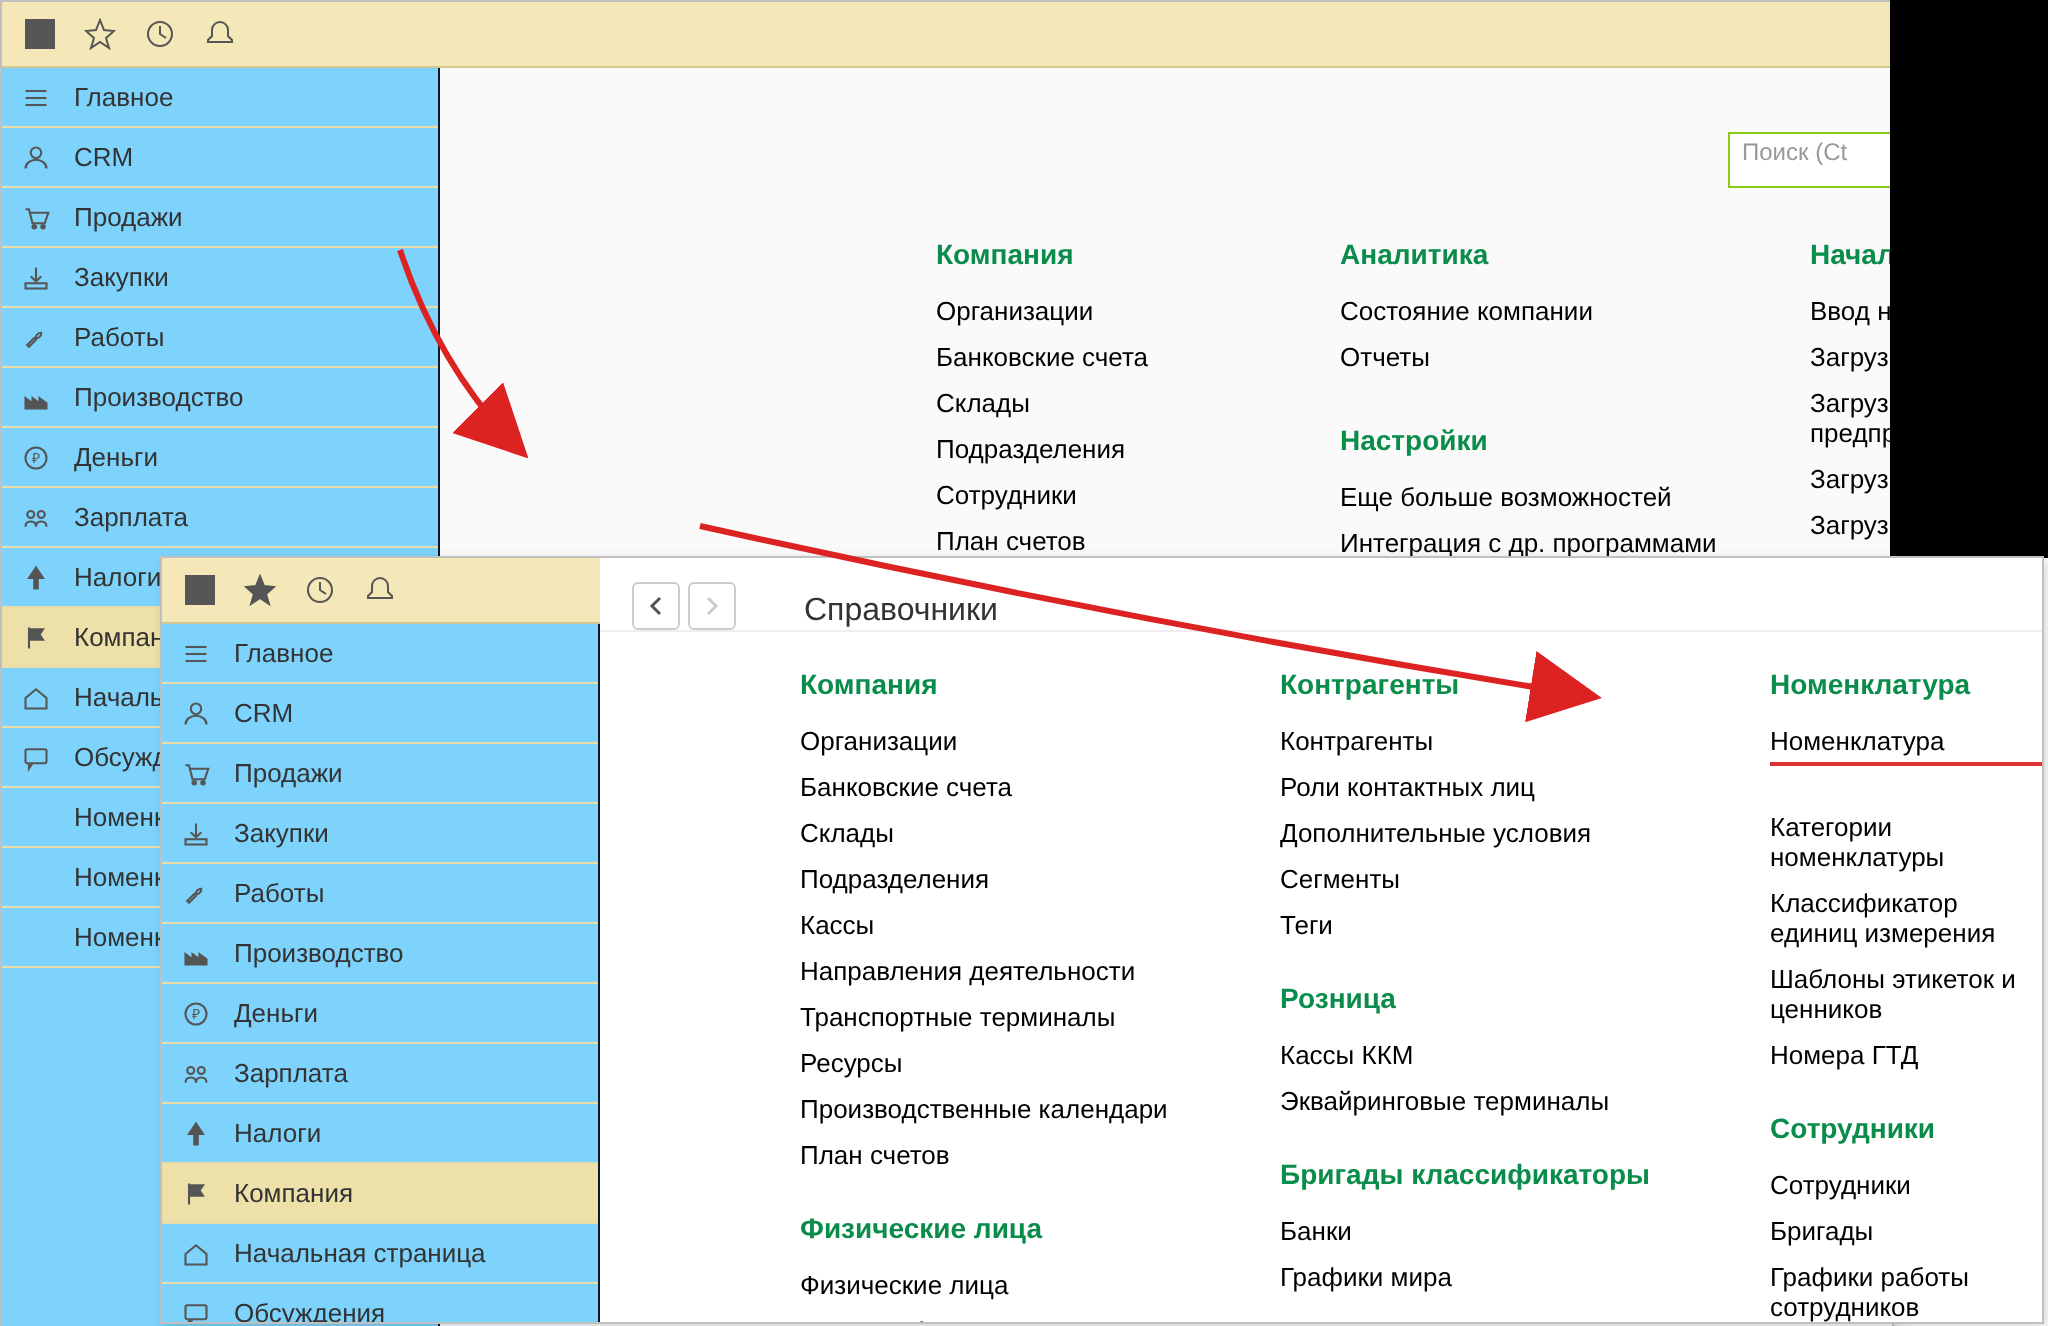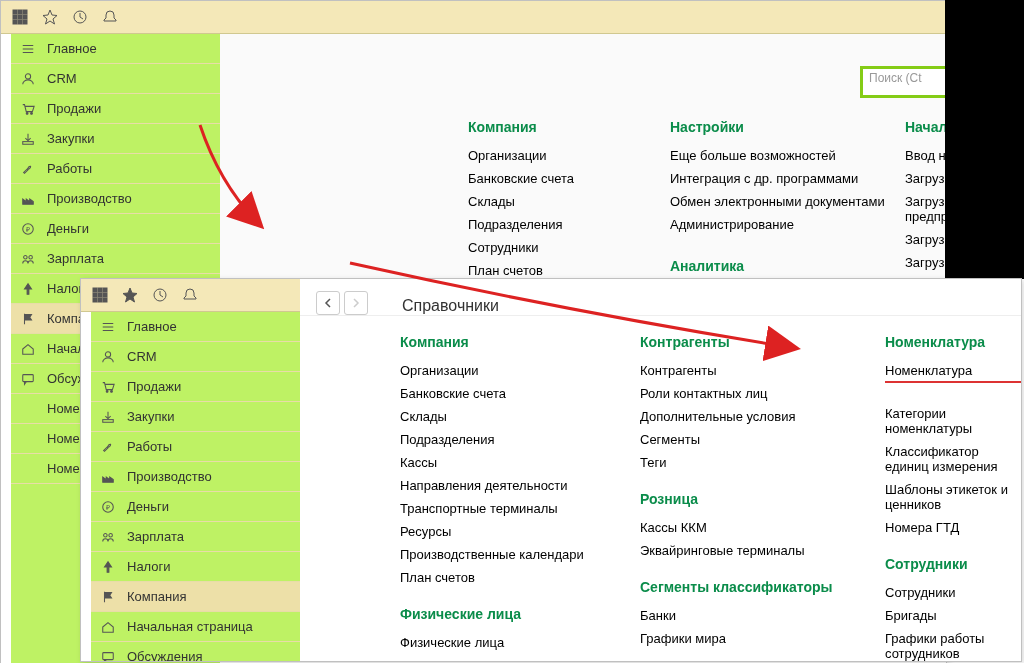--- a/index.html
+++ b/index.html
@@ -3,27 +3,27 @@
 <meta charset="utf-8">
 <style>
 html,body{margin:0;padding:0;font-family:Arial,sans-serif;font-size:13px;color:#333;background:#fff}
 .canvas{position:relative;width:1024px;height:663px;overflow:hidden}
 .win{position:absolute;background:#fff;border:1px solid #c0c0c0;box-shadow:2px 2px 6px rgba(0,0,0,.15)}
 .win1{left:0;top:0;width:945px;height:662px}
 .win2{left:80px;top:278px;width:940px;height:382px;z-index:5}
 .toolbar{height:32px;background:#f4e8b8;border-bottom:1px solid #d0c890;display:flex;align-items:center;padding-left:8px}
 .toolbar .ticon{width:22px;height:22px;margin-right:8px;display:flex;align-items:center;justify-content:center;color:#555;cursor:pointer}
 .toolbar .ticon svg{width:16px;height:16px;stroke:#555;fill:#555}
-.sidebar{position:absolute;left:10px;top:33px;bottom:0;width:218px;background:#bef264;border-right:2px solid #0f172a;overflow:hidden}
+.sidebar{position:absolute;left:0;top:33px;bottom:0;width:218px;background:#7dd3fc;border-right:2px solid #0f172a;overflow:hidden}
 .sidebar .item{height:29px;display:flex;align-items:center;padding-left:8px;cursor:pointer;border-bottom:1px solid #e8dca8;font-size:13px}
 .sidebar .item .sicon{width:18px;height:18px;margin-right:10px;display:flex;align-items:center;justify-content:center;color:#555}
 .sidebar .item .sicon svg{width:14px;height:14px}
 .sidebar .item.active{background:#ede0a8}
 .content{position:absolute;left:219px;top:33px;right:0;bottom:0;background:#fafafa;overflow:hidden}
-.search{position:absolute;right:-32px;top:32px;width:100px;height:22px;border:3px solid #84cc16;background:#fff;padding:2px 6px;color:#999;font-size:12px}
+.search{position:absolute;right:-32px;top:32px;width:100px;height:22px;border:1px solid #84cc16;background:#fff;padding:2px 6px;color:#999;font-size:12px}
 .col{position:absolute;top:85px}
 .col h3,.col2 h3{color:#0a8c4a;font-size:14px;font-weight:bold;margin:0 0 10px 0;padding:0}
 .col .lnk,.col2 .lnk{display:block;color:#000000;padding:3px 0;margin-bottom:2px;font-size:13px}
 .col .lnk.boxed{border:1px dotted #888;padding:2px 4px;margin-left:-4px;display:inline-block}
 .col1{left:248px;width:180px}
 .col2a{left:450px;width:220px}
 .col3a{left:685px;width:250px}
 .col .sect,.col2 .sect{margin-bottom:18px}
 .col2a .sect{margin-bottom:23px}
 
@@ -209,33 +209,33 @@
               <span class="lnk">Подразделения</span>
               <span class="lnk">Сотрудники</span>
               <span class="lnk">План счетов</span>
             </div>
         <span class="lnk boxed">Все справочники</span>
       </div>
     </div>
 
     <div class="col col2a">
       <div class="sect">
+        <h3>Аналитика</h3>
+        <div id="w1c2a">
+              <span class="lnk">Состояние компании</span>
+              <span class="lnk">Отчеты</span>
+            </div>
+      </div>
+      <div class="sect">
         <h3>Настройки</h3>
         <div id="w1c2b">
               <span class="lnk">Еще больше возможностей</span>
               <span class="lnk">Интеграция с др. программами</span>
               <span class="lnk">Обмен электронными документами</span>
               <span class="lnk">Администрирование</span>
-            </div>
-      </div>
-      <div class="sect">
-        <h3>Аналитика</h3>
-        <div id="w1c2a">
-              <span class="lnk">Состояние компании</span>
-              <span class="lnk">Отчеты</span>
             </div>
       </div>
     </div>
 
     <div class="col col3a">
       <div class="sect">
         <h3>Начальные остатки</h3>
         <div id="w1c3a">
               <span class="lnk">Ввод начальных остатков</span>
               <span class="lnk">Загрузка данных из УТ 10.3</span>
@@ -446,21 +446,21 @@
             </div>
       </div>
       <div class="sect">
         <h3>Розница</h3>
         <div id="w2cB2">
               <span class="lnk">Кассы ККМ</span>
               <span class="lnk">Эквайринговые терминалы</span>
             </div>
       </div>
       <div class="sect">
-        <h3>Сегменты классификаторы</h3>
+        <h3>Бригады классификаторы</h3>
         <div id="w2cB3">
               <span class="lnk">Банки</span>
               <span class="lnk">Графики мира</span>
             </div>
       </div>
     </div>
 
     <div class="col2" style="left:585px">
       <div class="sect">
         <h3>Номенклатура</h3>

